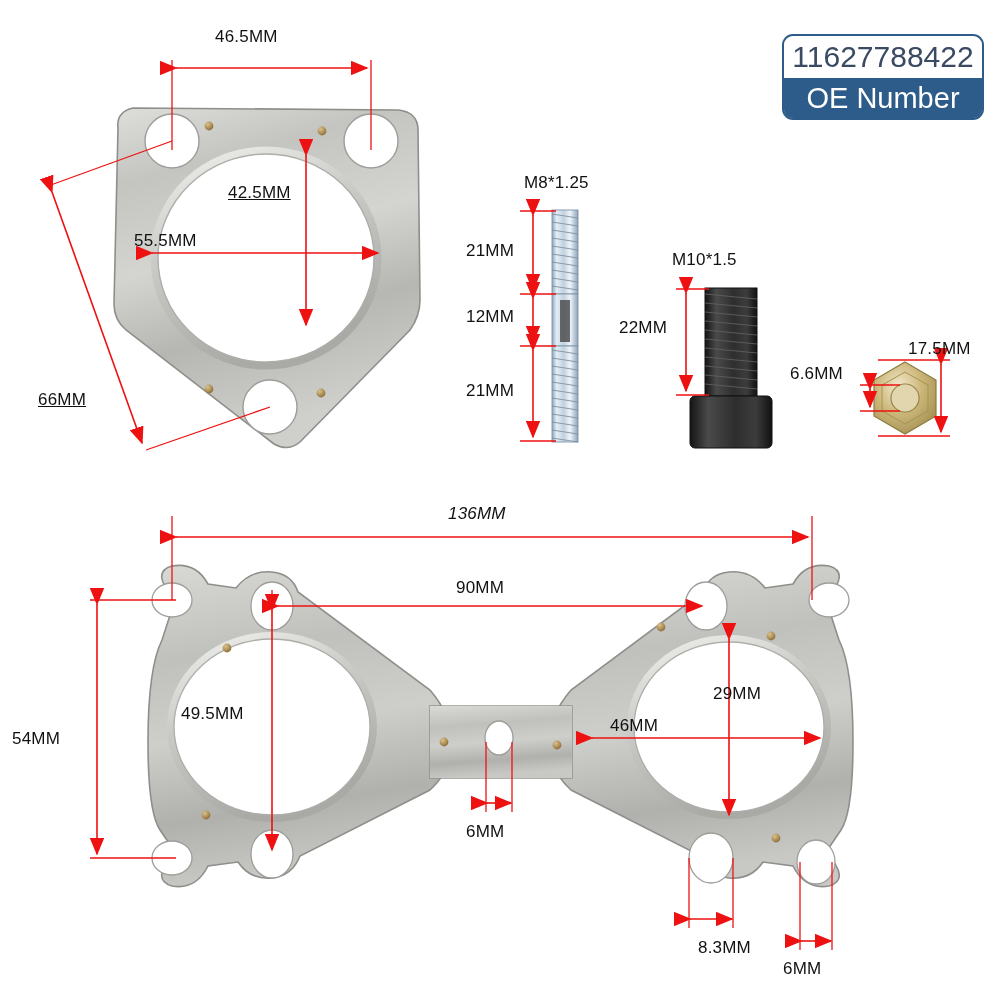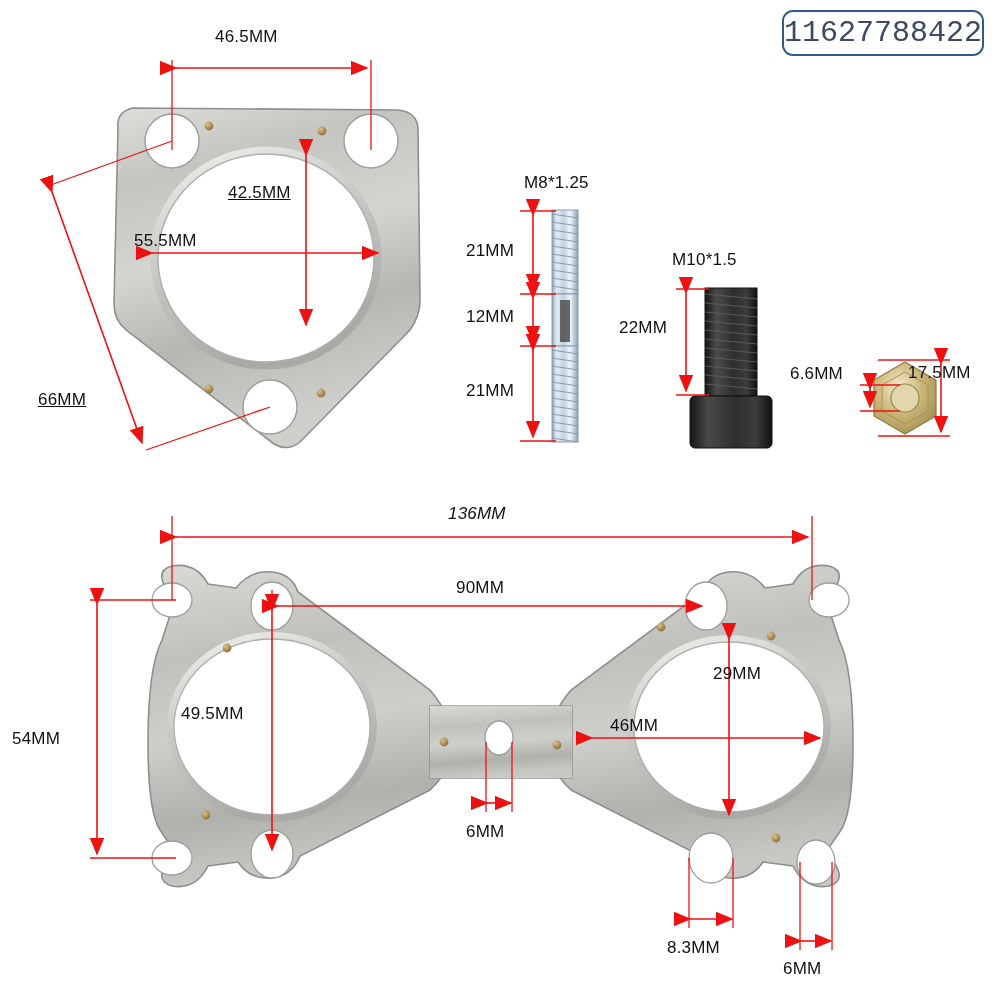--- a/index.html
+++ b/index.html
@@ -1,34 +1,35 @@
 <!DOCTYPE html>
 <html><head>
 <meta charset="utf-8">
 <style>
   html,body{margin:0;padding:0;background:#fff;}
   body{width:1000px;height:1000px;position:relative;overflow:hidden;
        font-family:"Liberation Sans",sans-serif;}
   #stage{position:absolute;inset:0;width:1000px;height:1000px;}
   .dim{position:absolute;color:#111;font-size:17px;white-space:nowrap;letter-spacing:.2px;}
   svg{position:absolute;left:0;top:0;overflow:visible;}
-  .oe-badge{position:absolute;right:18px;top:12px;width:198px;border-radius:9px;
-            overflow:hidden;box-shadow:0 0 0 2px #2e5c8a;background:#a3a3a3;font-family:Liberation Mono, monospace;}
+  .oe-badge{position:absolute;right:18px;top:36px;width:198px;border-radius:9px;
+            overflow:hidden;box-shadow:0 0 0 2px #2e5c8a;background:#a3a3a3;}
   .oe-num{height:42px;line-height:42px;text-align:center;color:#3a4a63;
           font-size:30px;background:#fff;}
   .oe-lab{height:40px;line-height:40px;text-align:center;color:#fff;
           font-size:29px;background:#2e5c8a;}
 </style>
 </head>
 <body>
 
 <div id="stage">
 
   <div class="oe-badge">
     <div class="oe-num">11627788422</div>
+    <div class="oe-lab">OE Number</div>
   </div>
 
   <svg width="1000" height="1000" viewBox="0 0 1000 1000">
     <defs>
       <linearGradient id="steel" x1="0" y1="0" x2="0.25" y2="1">
         <stop offset="0%" stop-color="#dedeDB"></stop>
         <stop offset="22%" stop-color="#c4c4c1"></stop>
         <stop offset="48%" stop-color="#d4d4d1"></stop>
         <stop offset="72%" stop-color="#b6b6b3"></stop>
         <stop offset="100%" stop-color="#cfcfcc"></stop>
@@ -259,25 +260,25 @@
 
   <div class="dim" style="left:524px;top:173px;">M8*1.25</div>
   <div class="dim" style="left:466px;top:241px;">21MM</div>
   <div class="dim" style="left:466px;top:307px;">12MM</div>
   <div class="dim" style="left:466px;top:381px;">21MM</div>
 
   <div class="dim" style="left:672px;top:250px;">M10*1.5</div>
   <div class="dim" style="left:619px;top:318px;">22MM</div>
 
   <div class="dim" style="left:790px;top:364px;">6.6MM</div>
-  <div class="dim" style="left:908px;top:339px;margin-top:24px;">17.5MM</div>
+  <div class="dim" style="left:908px;top:339px;">17.5MM</div>
 
   <div class="dim" style="left:448px;top:504px;font-style:italic;">136MM</div>
   <div class="dim" style="left:456px;top:578px;">90MM</div>
   <div class="dim" style="left:12px;top:729px;text-align:center;">54MM</div>
   <div class="dim" style="left:181px;top:704px;">49.5MM</div>
   <div class="dim" style="left:610px;top:716px;">46MM</div>
-  <div class="dim" style="left:713px;top:664px;">29MM</div>
+  <div class="dim" style="left:713px;top:684px;">29MM</div>
   <div class="dim" style="left:466px;top:822px;">6MM</div>
-  <div class="dim" style="left:667px;top:938px;">8.3MM</div>
+  <div class="dim" style="left:698px;top:938px;">8.3MM</div>
   <div class="dim" style="left:783px;top:959px;">6MM</div>
 
 </div>
 
 </body></html>

